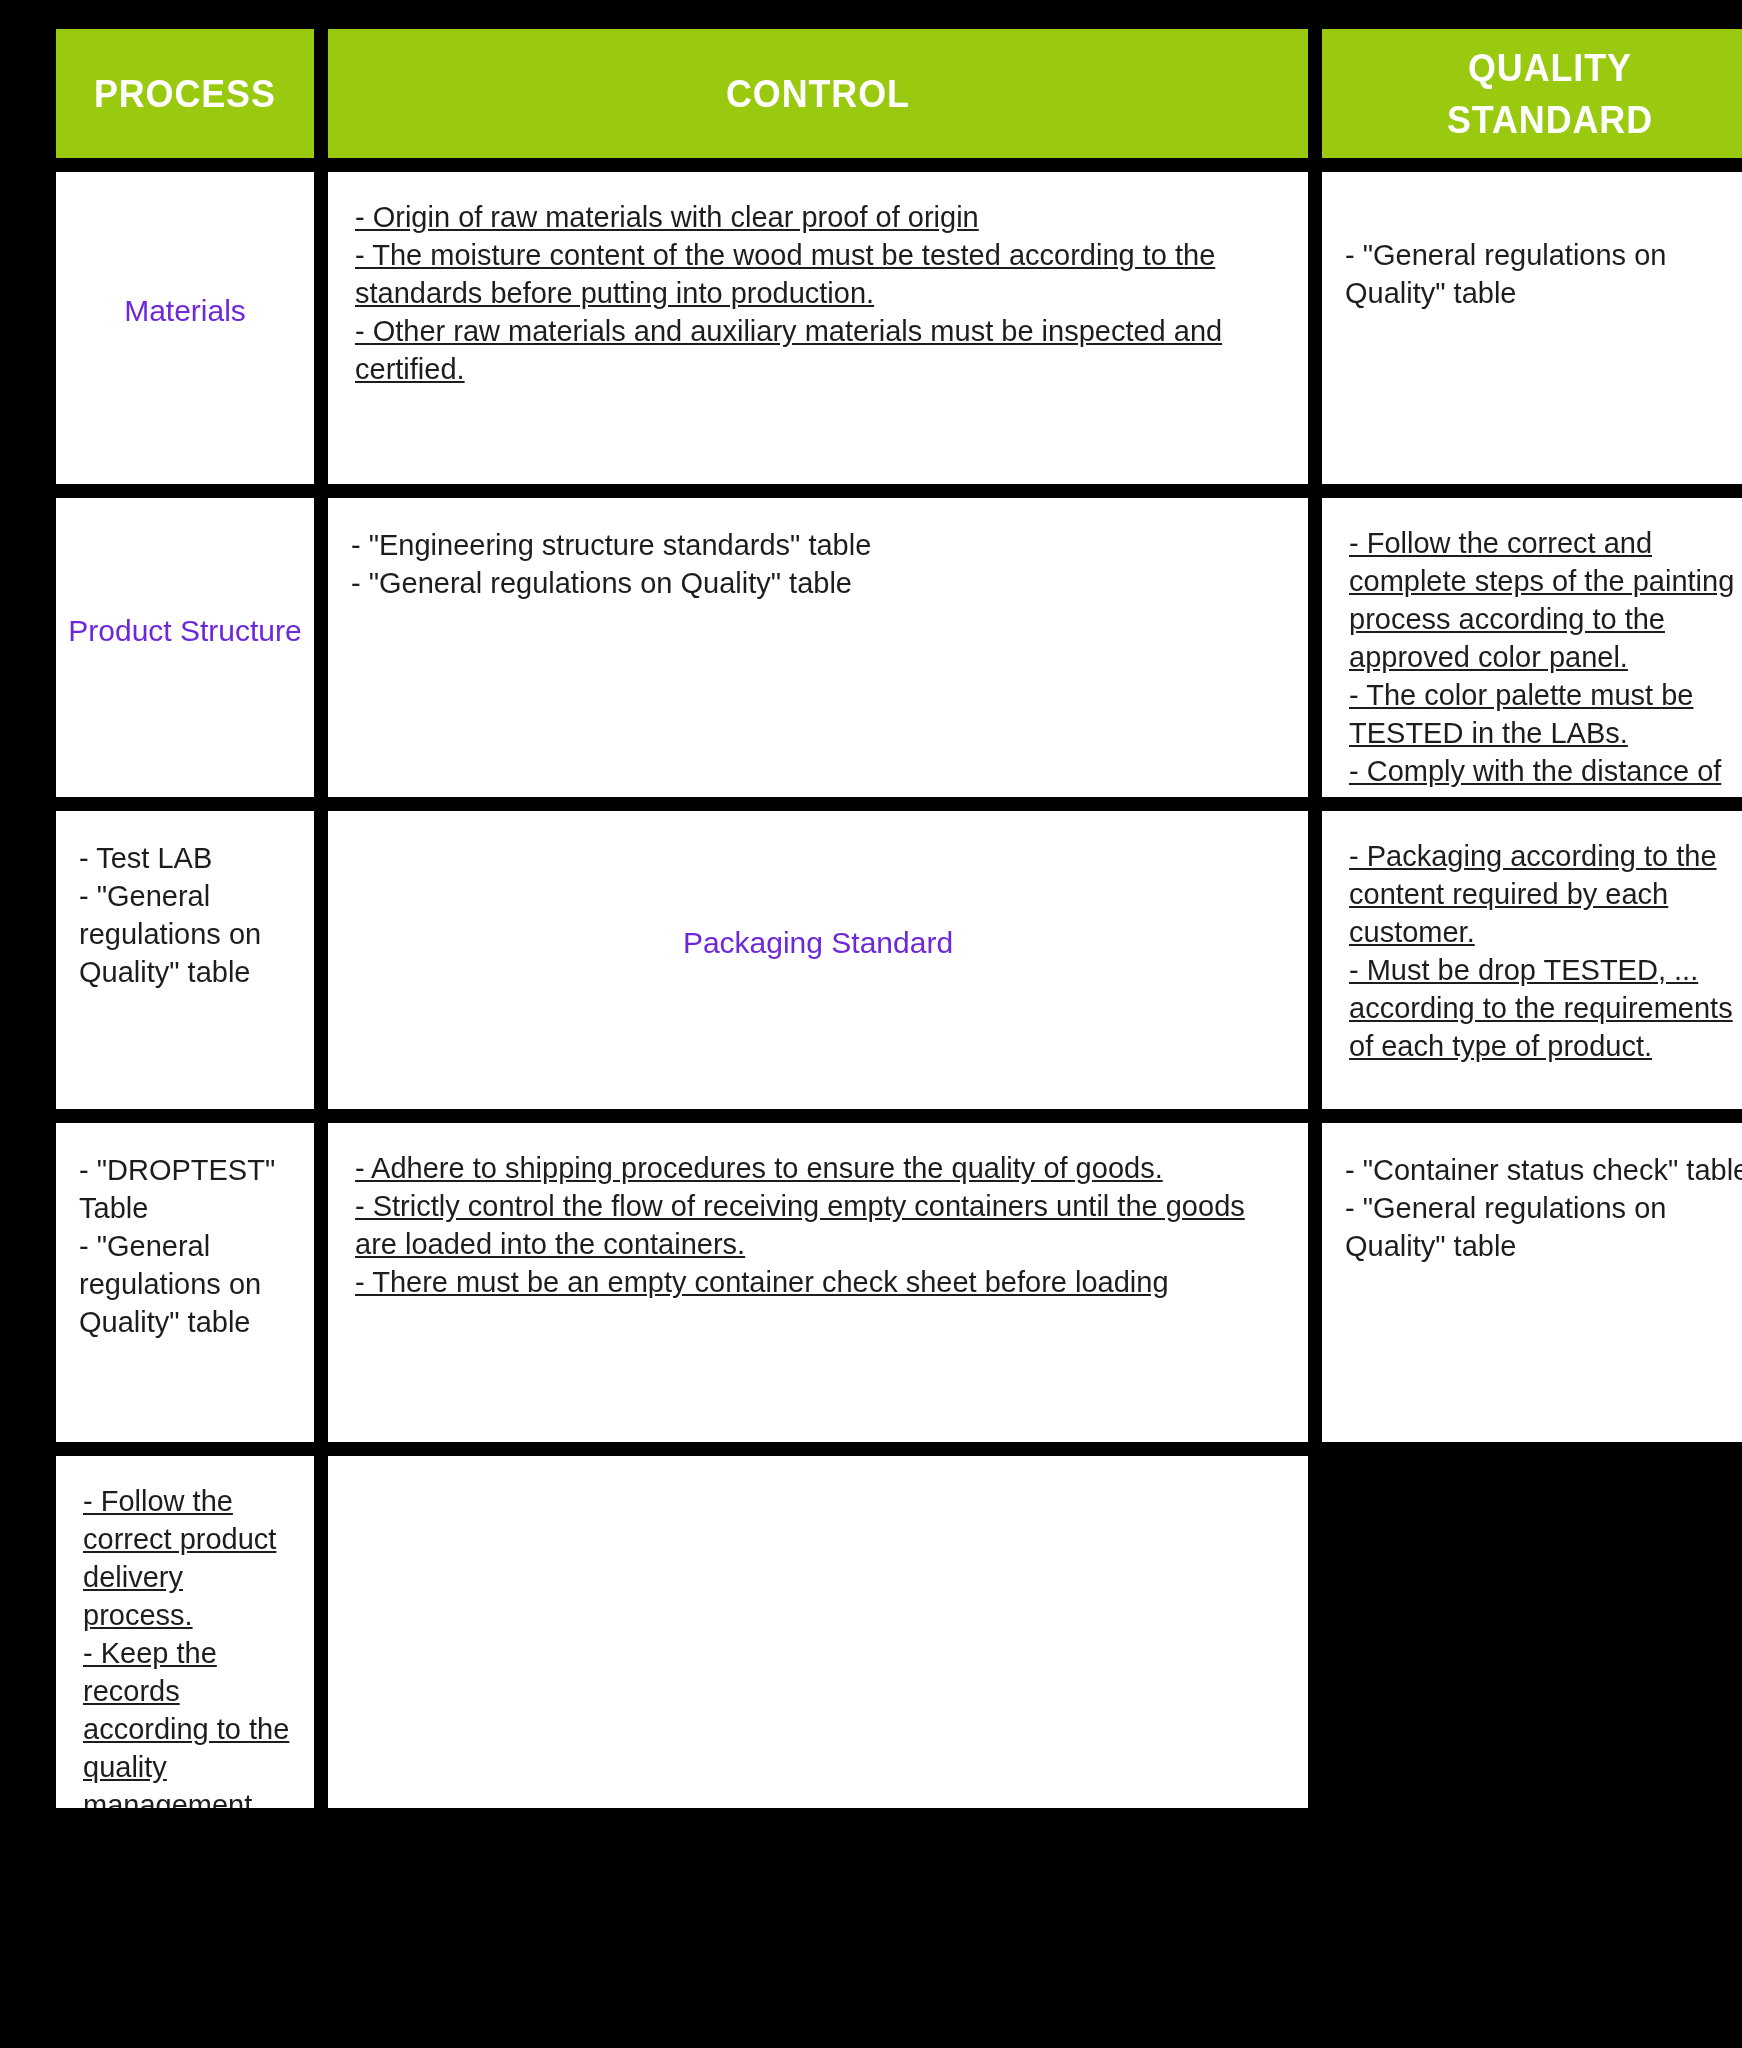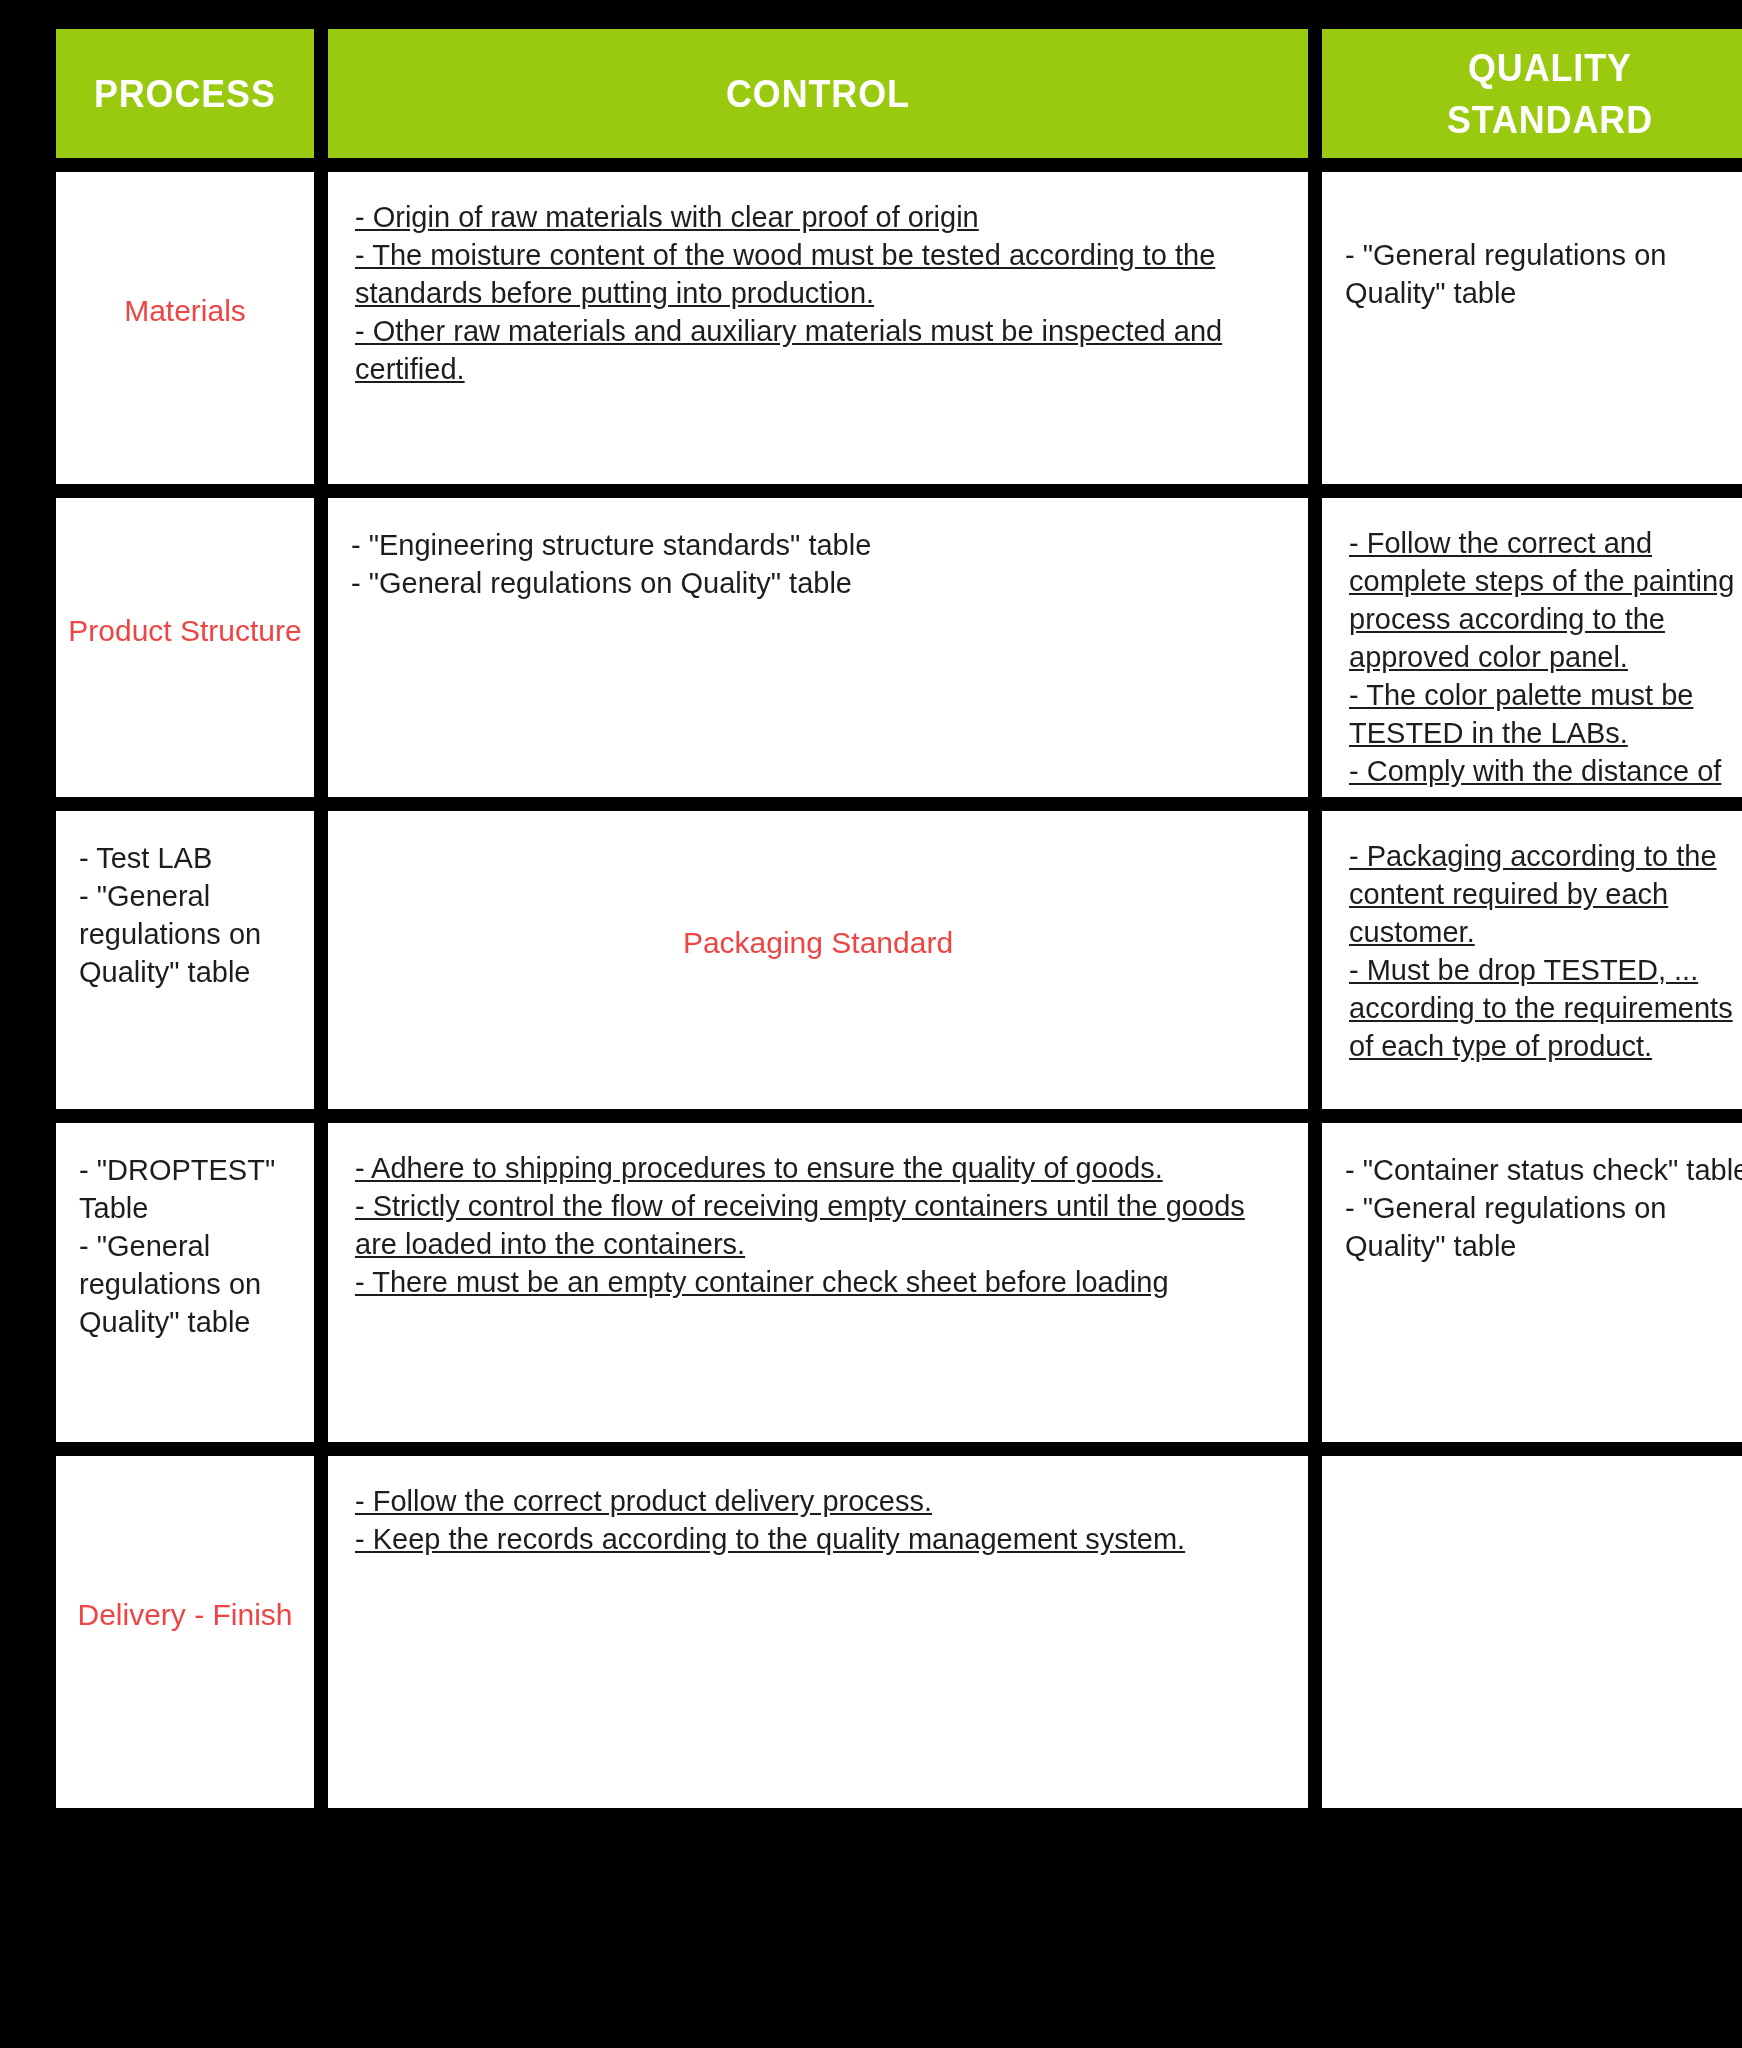--- a/index.html
+++ b/index.html
@@ -41,21 +41,21 @@
     letter-spacing: 1px;
     max-width: 250px;
     transform: scaleX(0.92);
     font-stretch: condensed;
   }
   .process {
     display: flex;
     align-items: center;
     justify-content: center;
     text-align: center;
-    color: #ef4444;
+    color: #6d28d9;
     font-size: 30px;
     line-height: 1.32;
     padding: 6px 8px 40px 8px;
   }
   .control {
     color: #1d1d1d;
     font-size: 29px;
     line-height: 38px;
     padding: 26px 16px 16px 27px;
     white-space: pre-line;
@@ -108,18 +108,17 @@
 - Must be drop TESTED, ... according to the requirements of each type of product.</div>
   <div class="cell qs">- "DROPTEST" Table
 - "General regulations on Quality" table</div>
 
   <div class="cell control">- Adhere to shipping procedures to ensure the quality of goods.
 - Strictly control the flow of receiving empty containers until the goods are loaded into the containers.
 - There must be an empty container check sheet before loading</div>
   <div class="cell qs">- "Container status check" table
 - "General regulations on Quality" table</div>
 
-  <div class="cell process">Delivery - Finish</div>
   <div class="cell control">- Follow the correct product delivery process.
 - Keep the records according to the quality management system.</div>
   <div class="cell qs"></div>
 
 </div>
 
 </body></html>

